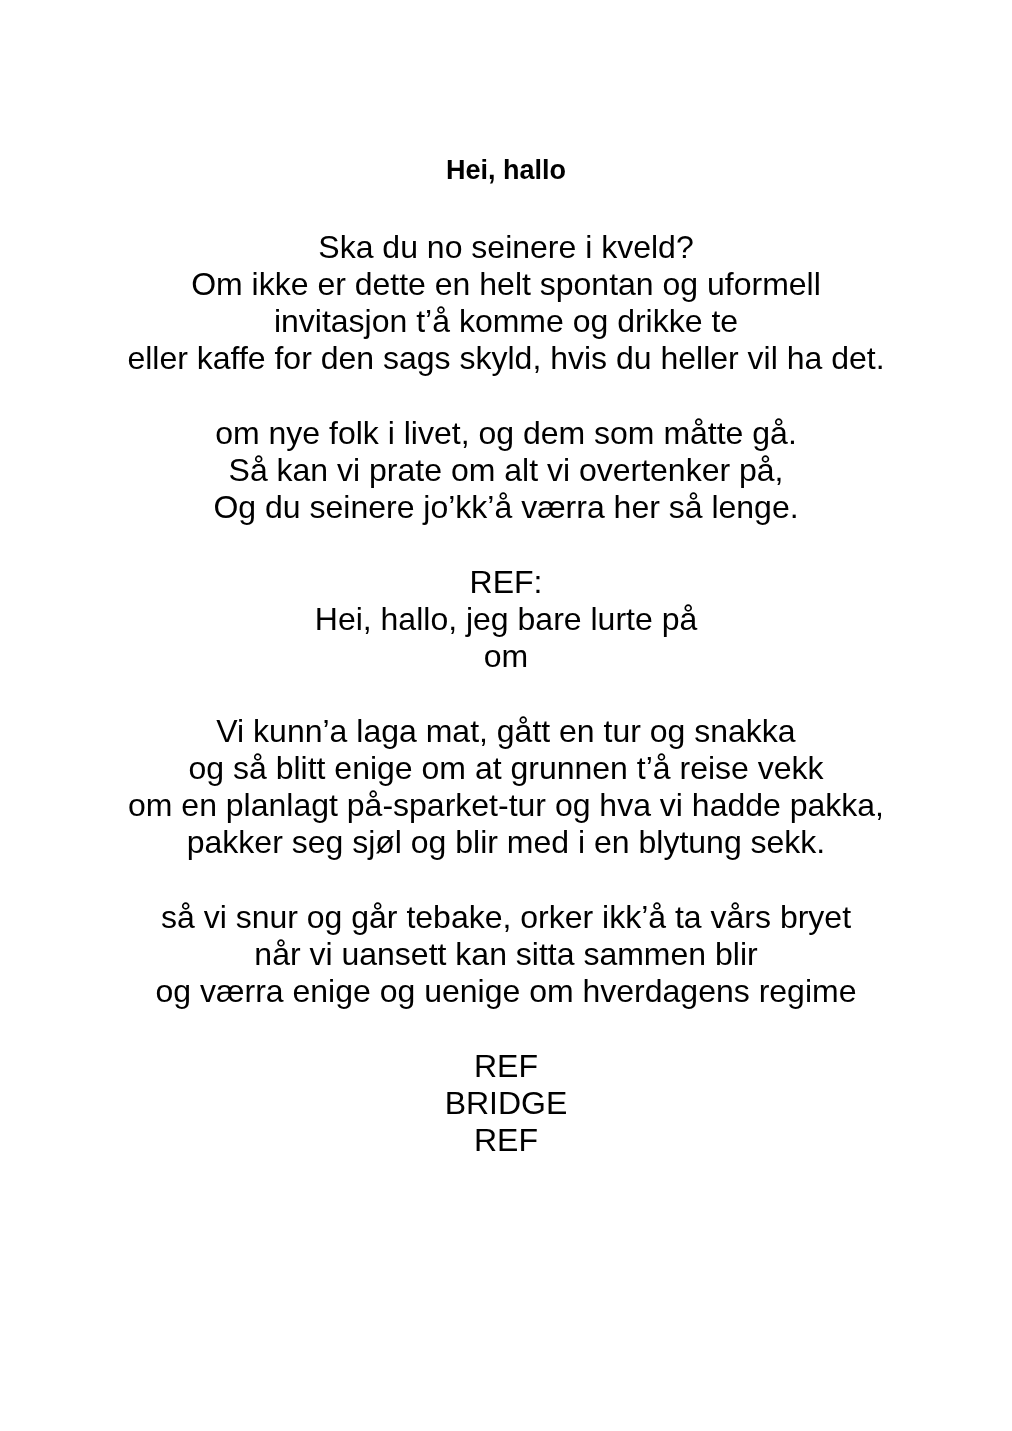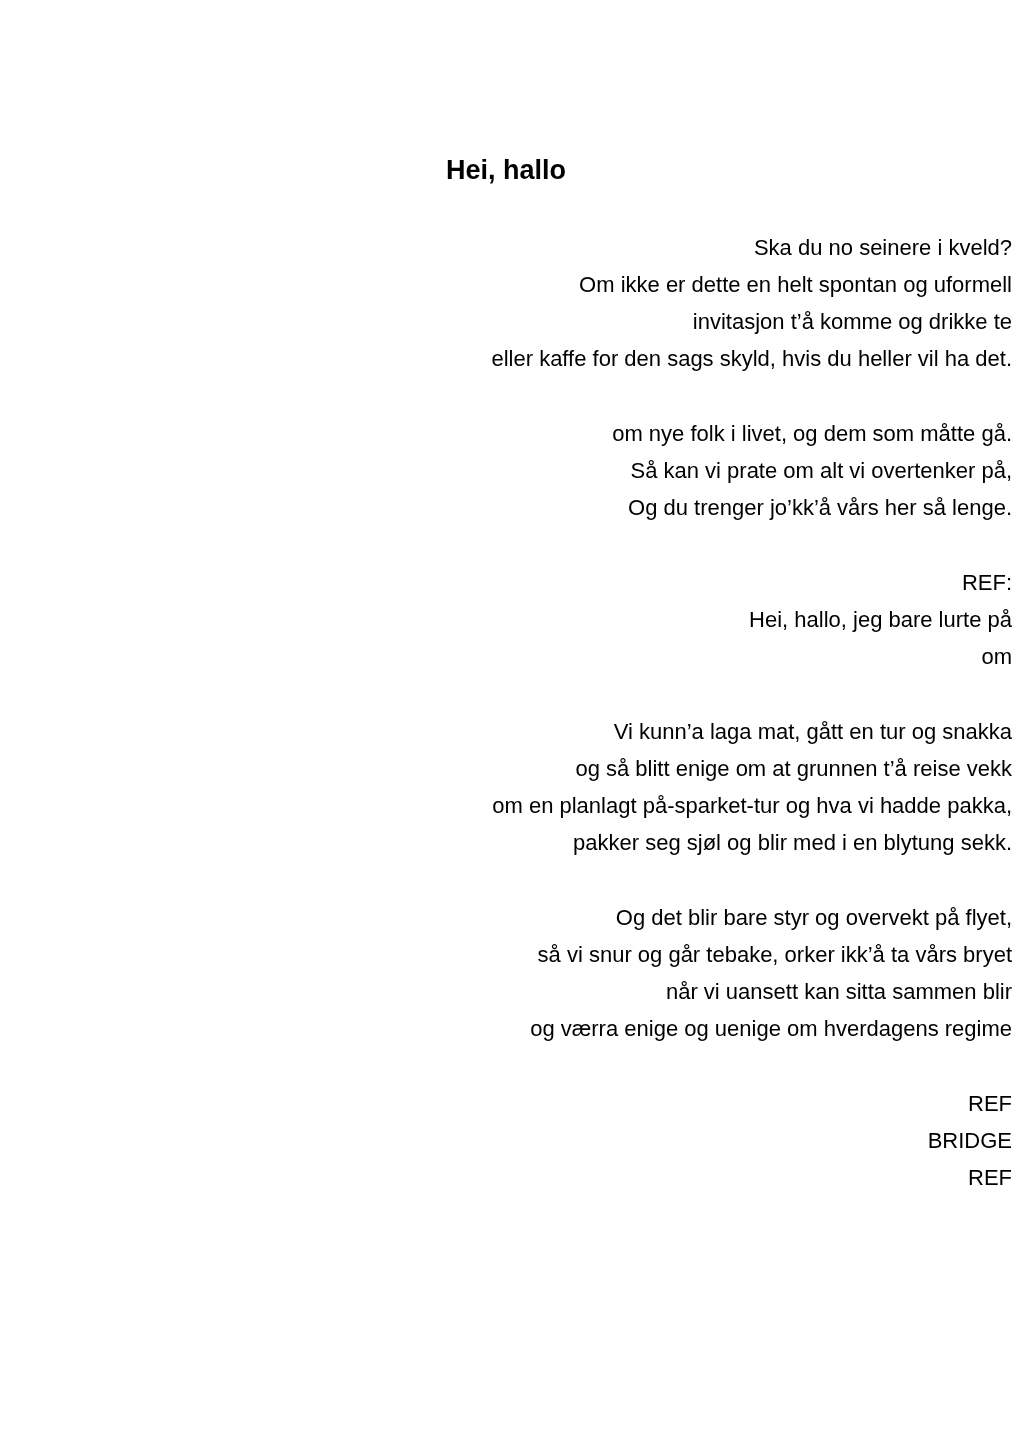--- a/index.html
+++ b/index.html
@@ -22,56 +22,55 @@
     font-size: 27px;
     font-weight: bold;
     text-align: center;
     margin: 0 0 40px 0;
     line-height: 37px;
   }
   .stanza {
     margin: 0 0 38px 0;
   }
   .line {
-    font-size: 22px;
+    font-size: 32px;
     line-height: 37px;
-    text-align: right;
+    text-align: center;
     white-space: pre-wrap;
   }
 </style>
 </head>
 <body>
 
 <div class="page">
   <h1 class="title">Hei, hallo</h1>
   <div id="stanzas">
       <div class="stanza">
         <div class="line">Ska du no seinere i kveld?</div>
         <div class="line">Om ikke er dette en helt spontan og uformell</div>
         <div class="line">invitasjon t’å komme og drikke te</div>
         <div class="line">eller kaffe for den sags skyld, hvis du heller vil ha det.</div>
       </div>
       <div class="stanza">
         <div class="line">om nye folk i livet, og dem som måtte gå.</div>
         <div class="line">Så kan vi prate om alt vi overtenker på,</div>
-        <div class="line">Og du trenger jo’kk’å vårs her så lenge.</div>
+        <div class="line">Og du seinere jo’kk’å værra her så lenge.</div>
       </div>
       <div class="stanza">
         <div class="line">REF:</div>
         <div class="line">Hei, hallo, jeg bare lurte på</div>
         <div class="line">om</div>
       </div>
       <div class="stanza">
         <div class="line">Vi kunn’a laga mat, gått en tur og snakka</div>
         <div class="line">og så blitt enige om at grunnen t’å reise vekk</div>
         <div class="line">om en planlagt på-sparket-tur og hva vi hadde pakka,</div>
         <div class="line">pakker seg sjøl og blir med i en blytung sekk.</div>
       </div>
       <div class="stanza">
-        <div class="line">Og det blir bare styr og overvekt på flyet,</div>
         <div class="line">så vi snur og går tebake, orker ikk’å ta vårs bryet</div>
         <div class="line">når vi uansett kan sitta sammen blir</div>
         <div class="line">og værra enige og uenige om hverdagens regime</div>
       </div>
       <div class="stanza">
         <div class="line">REF</div>
         <div class="line">BRIDGE</div>
         <div class="line">REF</div>
       </div>
     </div>

